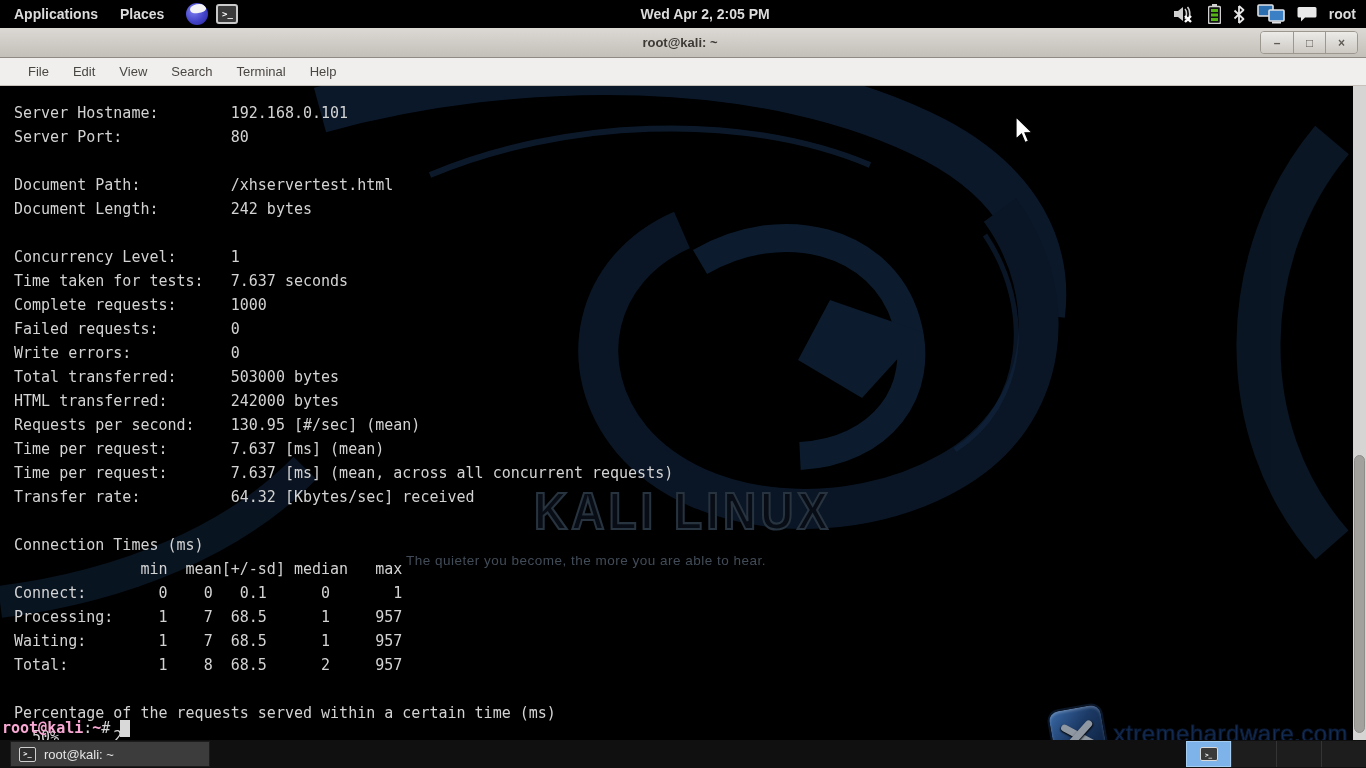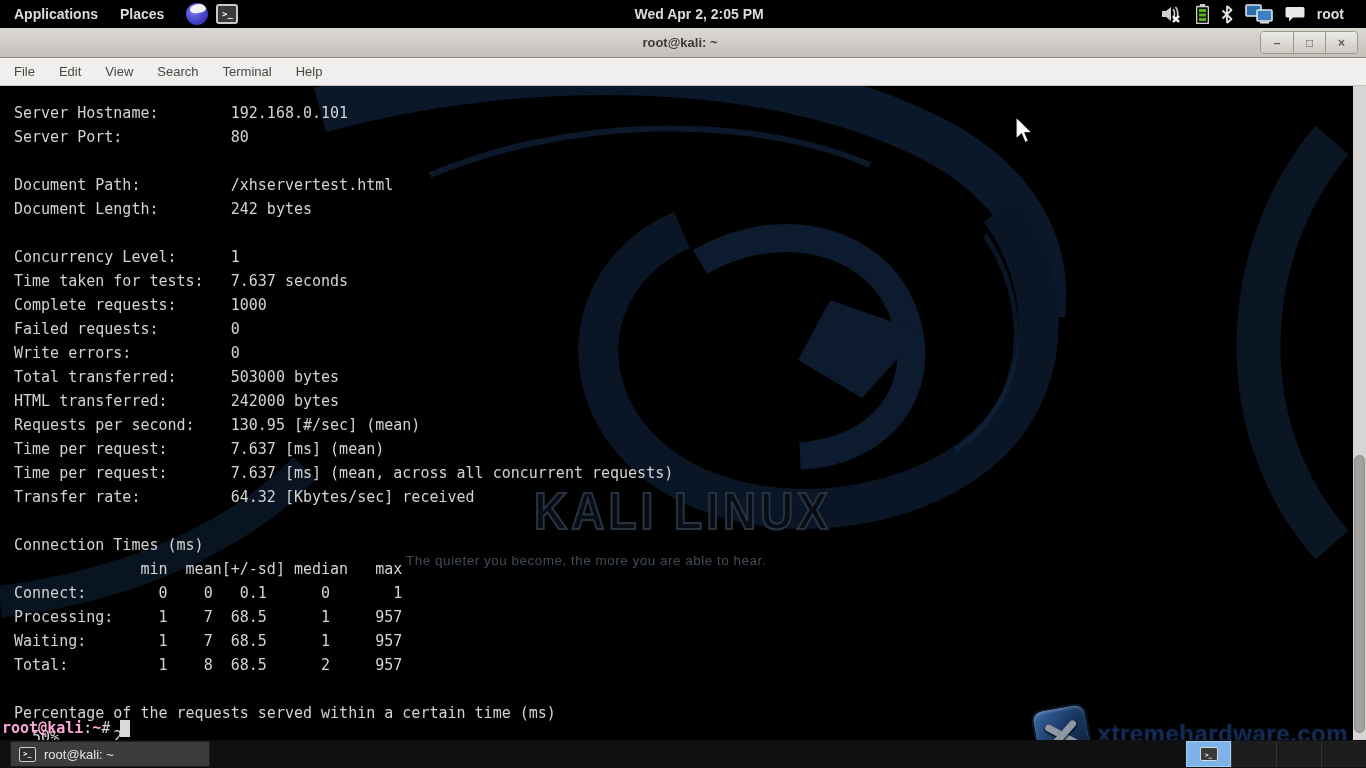--- a/index.html
+++ b/index.html
@@ -14,31 +14,31 @@
   .kali-tagline { position:absolute; left:0; top:553px; width:1172px; text-align:center; z-index:1;
     font-size:13.5px; color:#424c58; letter-spacing:0.5px; }
   .wm { position:absolute; right:18px; top:706px; z-index:1; display:flex; align-items:center; }
   .wm-x { width:56px; height:56px; border-radius:12px; transform:rotate(-10deg); margin-right:8px;
     background:linear-gradient(135deg,#3a6aa8 0%,#1c3a66 45%,#0a1c38 100%);
     border:2px solid #0a1526; position:relative; box-shadow:inset 0 2px 3px rgba(255,255,255,0.25); }
   .wm-x::before,.wm-x::after { content:""; position:absolute; left:7px; top:24px; width:38px; height:7px;
     background:#8e97a2; border-radius:4px; box-shadow:0 1px 2px #000; }
   .wm-x::before { transform:rotate(38deg); }
   .wm-x::after { transform:rotate(-38deg); }
-  .wm-text { font-size:24px; font-weight:bold; color:rgba(23,48,92,0.95);
+  .wm-text { font-size:24px; font-weight:normal; color:rgba(23,48,92,0.95);
     -webkit-text-stroke:1px #0b1c38; letter-spacing:0.5px; }
 
   
   .topbar { position:absolute; top:0; left:0; width:1366px; height:28px; background:#000; z-index:5;
     display:flex; align-items:center; color:#dcdcdc; font-size:14px; font-weight:bold; }
   .tb-left { display:flex; align-items:center; gap:10px; padding-left:8px; }
   .tb-item { padding:0 6px; cursor:default; }
   .tb-launch { display:flex; align-items:center; gap:8px; margin-left:6px; }
   .tb-center { flex:1; text-align:center; font-weight:bold; }
-  .tb-right { display:flex; align-items:center; gap:12px; padding-right:22px; }
+  .tb-right { display:flex; align-items:center; gap:12px; padding-right:10px; }
   .tray-ic { display:flex; align-items:center; }
   .ice-icon { width:22px; height:22px; border-radius:50%;
     background:radial-gradient(circle at 35% 35%, #7d7ef0 0%, #4343c8 55%, #26269a 100%);
     position:relative; overflow:hidden; }
   .ice-icon::before { content:""; position:absolute; left:4px; top:1px; width:16px; height:9px;
     background:#f3f3f5; border-radius:50% 60% 40% 50%; transform:rotate(-12deg); }
   .term-icon { width:22px; height:20px; background:#3a3a3a; border:2px solid #c9c9c9; border-radius:3px;
     color:#fff; font-family:"DejaVu Sans Mono",monospace; font-size:9px; font-weight:bold;
     display:flex; align-items:center; justify-content:center; }
   .username { font-weight:bold; }
@@ -47,21 +47,21 @@
   .titlebar { position:absolute; top:28px; left:0; width:1366px; height:30px; z-index:4;
     background:linear-gradient(#dcd9d4,#c3bfb9); border-bottom:1px solid #8f8b84;
     display:flex; align-items:center; }
   .title-text { flex:1; text-align:center; font-size:13px; font-weight:bold; color:#3d3a36; }
   .win-btns { display:flex; margin-right:8px; border:1px solid #9c978f; border-radius:4px; overflow:hidden; }
   .win-btn { width:32px; height:21px; background:linear-gradient(#ecebe8,#cdc9c3);
     border-left:1px solid #9c978f; color:#5e5a54; font-size:12px; font-weight:bold;
     display:flex; align-items:center; justify-content:center; cursor:default; }
   .win-btn:first-child { border-left:none; }
   .menubar { position:absolute; top:58px; left:0; width:1366px; height:28px; z-index:4;
-    background:#f0efed; border-bottom:1px solid #c6c2bb; display:flex; align-items:center; padding-left:2px; }
+    background:#f0efed; border-bottom:1px solid #c6c2bb; display:flex; align-items:center; padding-left:16px; }
   .menu-item { font-size:13px; color:#4a4743; padding:5px 12px; cursor:default; }
 
   
   .terminal { position:absolute; top:86px; left:0; width:1353px; height:654px; z-index:2; }
   .term-pre { position:absolute; top:3px; left:2px; margin:12px; white-space:pre;
     font-family:"DejaVu Sans Mono",monospace; font-size:15px; line-height:24px; color:#d3d3d3; }
   .prompt-row { position:absolute; top:633px; left:2px; display:flex; align-items:center;
     font-family:"DejaVu Sans Mono",monospace; font-size:15px; line-height:18px; white-space:pre; }
   .p-red { color:#f9a8d4; font-weight:bold; }
   .p-def { color:#d3d3d3; }

